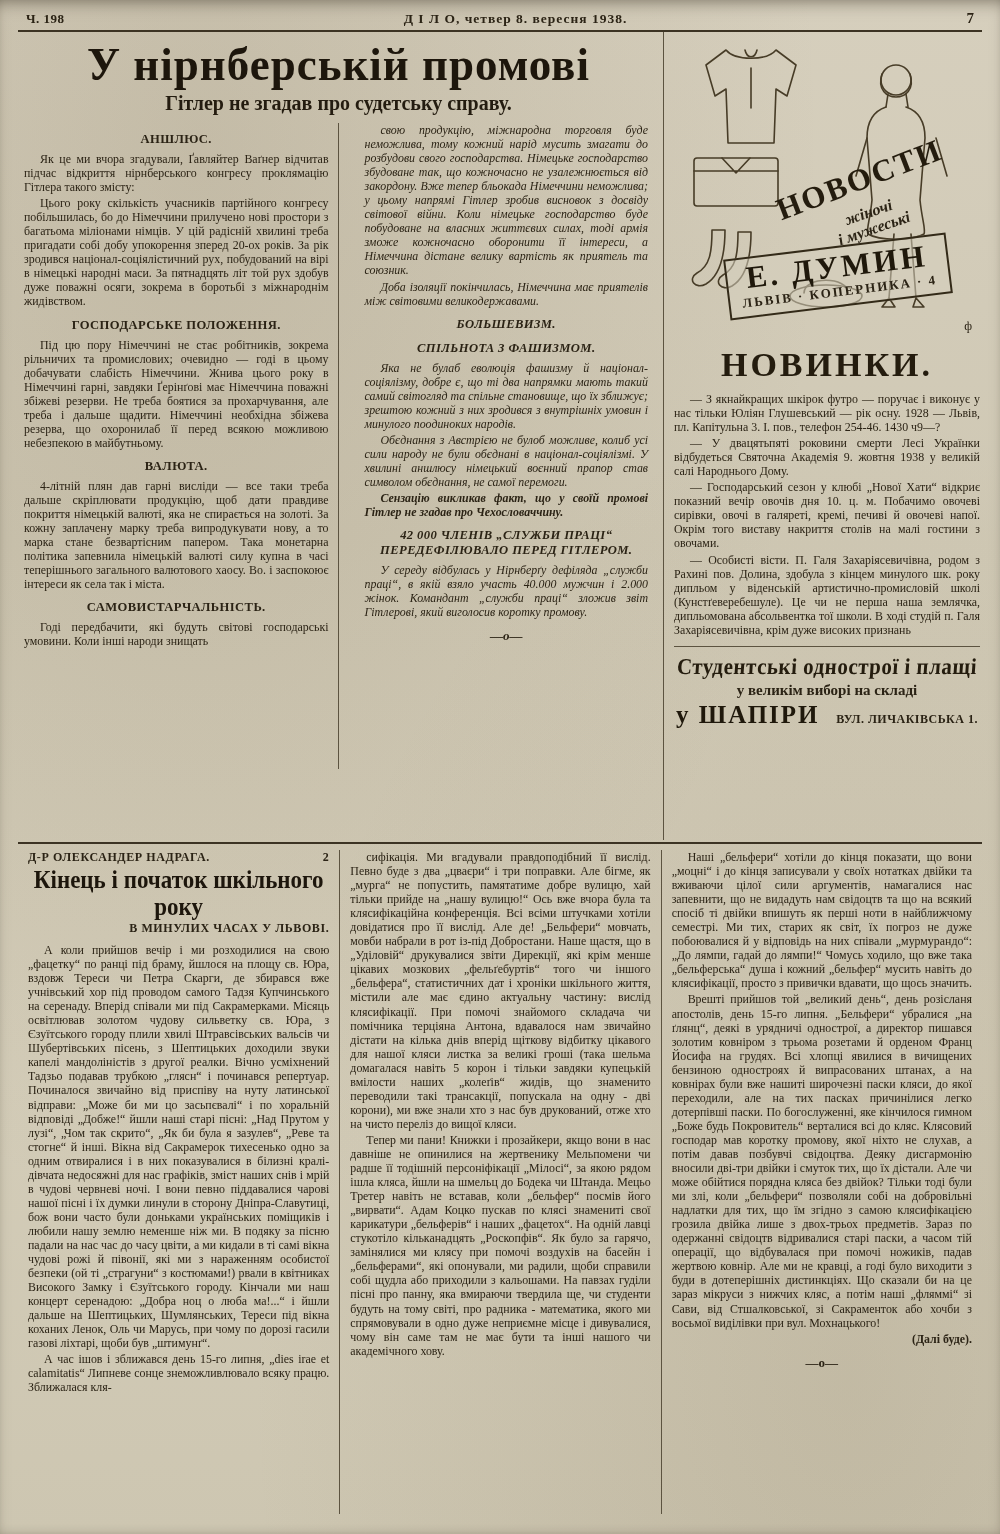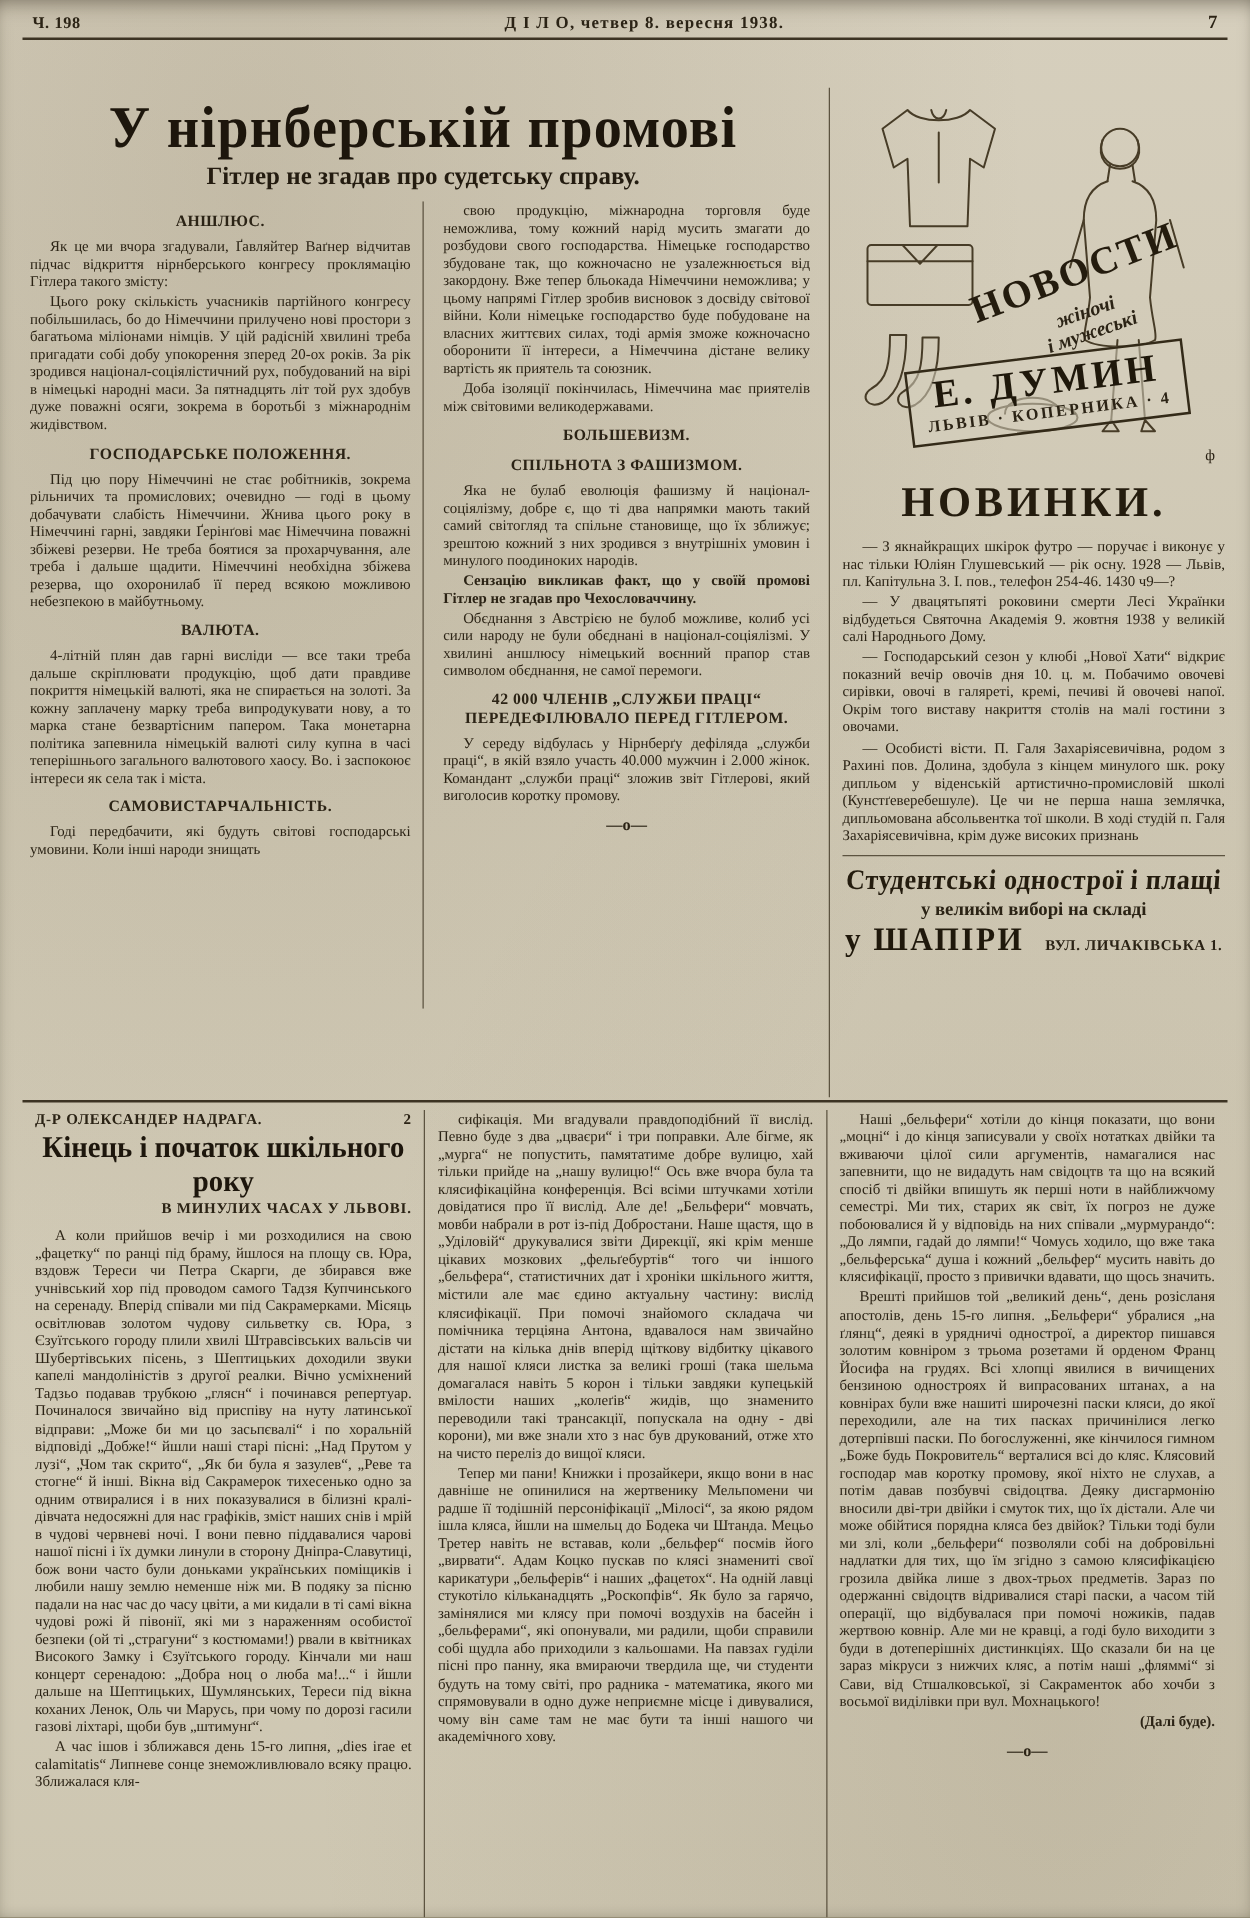--- a/index.html
+++ b/index.html
@@ -20,32 +20,32 @@
   }
   
   .page-header{display:flex;justify-content:space-between;align-items:baseline;
     font-size:13px;padding:4px 8px 3px 8px;}
   .ph-issue{font-weight:bold;letter-spacing:.5px;}
   .ph-masthead{font-weight:bold;letter-spacing:1px;font-size:13.5px;}
   .ph-page{font-weight:bold;font-size:15px;}
   .top-rule{border-top:2px solid #3c3323;}
 
   
-  .top-wrap{display:flex;height:808px;overflow:hidden;margin-top:38px;}
+  .top-wrap{display:flex;height:808px;overflow:hidden;}
   .lead{width:645px;box-sizing:border-box;padding:2px 6px 0 2px;}
   .side{width:319px;box-sizing:border-box;border-left:1px solid #5c5340;padding:2px 2px 0 10px;overflow:hidden;}
 
   .headline{font-size:45px;font-weight:bold;text-align:center;margin:4px 0 2px 0;
     letter-spacing:1px;color:#1d160c;transform:scaleY(1.05);}
   .subheadline{font-size:20px;font-weight:bold;text-align:center;margin:2px 0 8px 0;color:#241c10;}
 
   .lead-cols{display:flex;height:646px;overflow:hidden;}
   .lead-col{width:50%;box-sizing:border-box;padding:0 9px 0 4px;overflow:hidden;}
   .lead-col.first{border-right:1px solid #5c5340;}
-  .lead-col.second{padding-left:16px;}
+  .lead-col.second{padding-left:26px;font-style:italic;}
 
   .para{font-size:11.9px;line-height:1.18;text-align:justify;text-indent:16px;margin:0 0 2px 0;}
   .para-bold{font-weight:bold;}
   .sec-head{font-size:12.6px;font-weight:bold;text-align:center;letter-spacing:.4px;margin:9px 0 5px 0;}
   .end-mark{text-align:center;font-weight:bold;margin:9px 0 4px 0;font-size:13px;}
   .sig{text-align:right;text-indent:0;font-weight:bold;}
 
   
   .ad-dumyn{position:relative;height:302px;overflow:hidden;}
   .ad-art{position:absolute;left:0;top:0;}
@@ -108,22 +108,22 @@
             <p class="para">4-літній плян дав гарні висліди — все таки треба дальше скріплювати продукцію, щоб дати правдиве покриття німецькій валюті, яка не спирається на золоті. За кожну заплачену марку треба випродукувати нову, а то марка стане безвартісним папером. Така монетарна політика запевнила німецькій валюті силу купна в часі теперішнього загального валютового хаосу. Во. і заспокоює інтереси як села так і міста.</p>
             <h3 class="sec-head">САМОВИСТАРЧАЛЬНІСТЬ.</h3>
             <p class="para">Годі передбачити, які будуть світові господарські умовини. Коли інші народи знищать</p>
           </div>
         <div class="lead-col second">
             <p class="para">свою продукцію, міжнародна торговля буде неможлива, тому кожний нарід мусить змагати до розбудови свого господарства. Німецьке господарство збудоване так, що кожночасно не узалежнюється від закордону. Вже тепер бльокада Німеччини неможлива; у цьому напрямі Гітлер зробив висновок з досвіду світової війни. Коли німецьке господарство буде побудоване на власних життєвих силах, тоді армія зможе кожночасно оборонити її інтереси, а Німеччина дістане велику вартість як приятель та союзник.</p>
             <p class="para">Доба ізоляції покінчилась, Німеччина має приятелів між світовими великодержавами.</p>
             <h3 class="sec-head">БОЛЬШЕВИЗМ.</h3>
             <h3 class="sec-head">СПІЛЬНОТА З ФАШИЗМОМ.</h3>
             <p class="para">Яка не булаб еволюція фашизму й націонал-соціялізму, добре є, що ті два напрямки мають такий самий світогляд та спільне становище, що їх зближує; зрештою кожний з них зродився з внутрішніх умовин і минулого поодиноких народів.</p>
+            <p class="para">Обєднання з Австрією не булоб можливе, колиб усі сили народу не були обєднані в націонал-соціялізмі. У хвилині аншлюсу німецький воєнний прапор став символом обєднання, не самої перемоги.</p>
             <p class="para para-bold">Сензацію викликав факт, що у своїй промові Гітлер не згадав про Чехословаччину.</p>
-            <p class="para">Обєднання з Австрією не булоб можливе, колиб усі сили народу не були обєднані в націонал-соціялізмі. У хвилині аншлюсу німецький воєнний прапор став символом обєднання, не самої перемоги.</p>
             <h3 class="sec-head">42 000 ЧЛЕНІВ „СЛУЖБИ ПРАЦІ“ ПЕРЕДЕФІЛЮВАЛО ПЕРЕД ГІТЛЕРОМ.</h3>
             <p class="para">У середу відбулась у Нірнберґу дефіляда „служби праці“, в якій взяло участь 40.000 мужчин і 2.000 жінок. Командант „служби праці“ зложив звіт Гітлерові, який виголосив коротку промову.</p>
             <div class="end-mark">—о—</div>
           </div>
       </div>
     </div>
 
     <div class="side">
 
       <div class="ad-dumyn">

